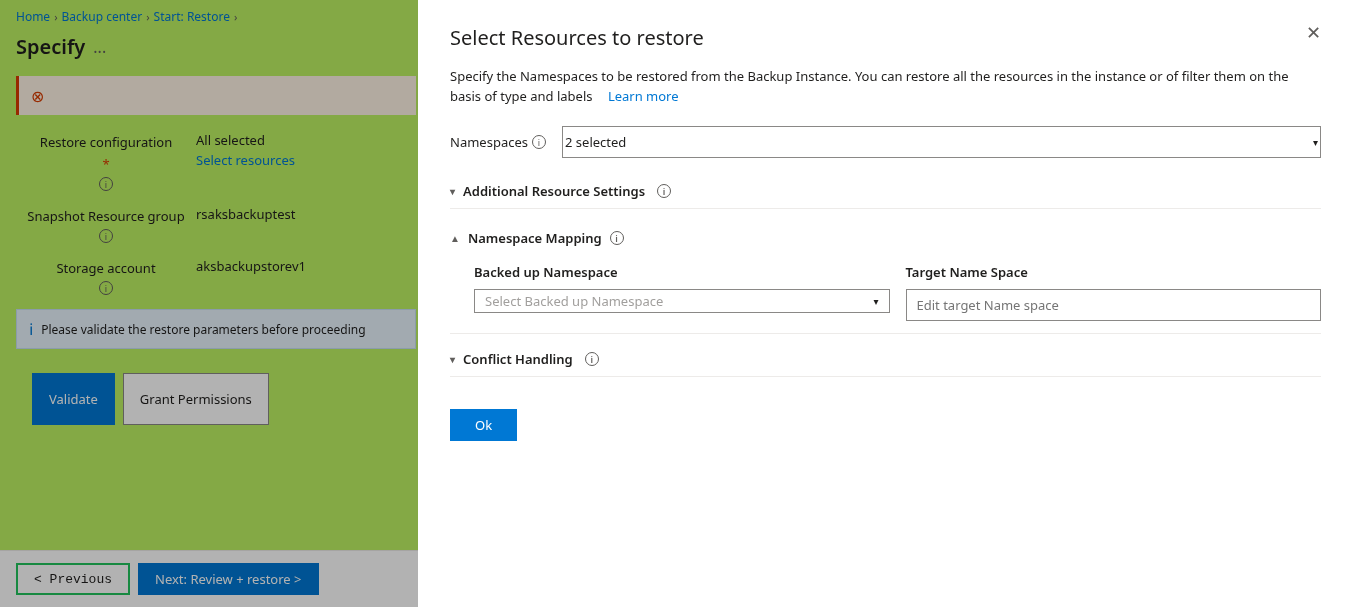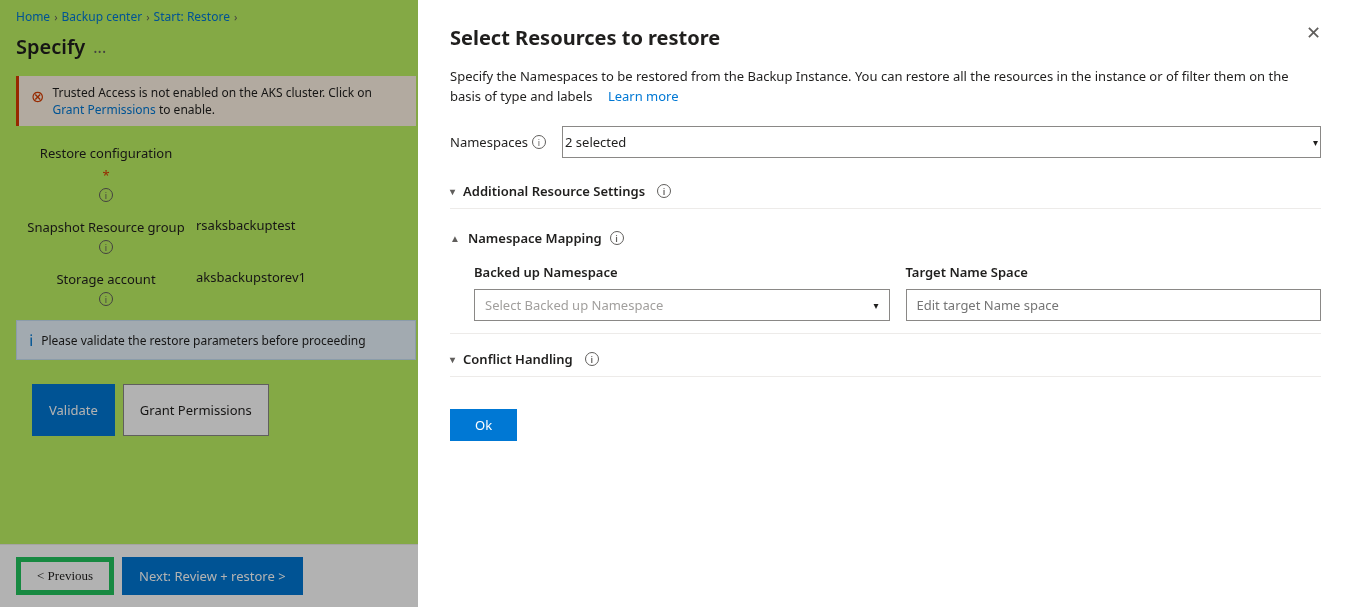--- a/index.html
+++ b/index.html
@@ -184,25 +184,25 @@
     .footer-nav {
       display: flex;
       gap: 8px;
       padding: 12px 16px;
       border-top: 1px solid #edebe9;
       background: #fff;
     }
     .btn-prev {
       background: #fff;
       color: #201f1e;
-      border: 5px solid #22c55e;
+      border: 2px solid #22c55e;
       padding: 6px 16px;
       font-size: 13px;
       cursor: pointer;
-      font-family: Liberation Serif, serif;
+      font-family: Liberation Mono, monospace;
     }
     .btn-next {
       background: #0078d4;
       color: #fff;
       border: 1px solid #0078d4;
       padding: 6px 16px;
       font-size: 13px;
       cursor: pointer;
       font-family: inherit;
     }
@@ -231,21 +231,21 @@
     }
 
     .modal-header {
       display: flex;
       justify-content: space-between;
       align-items: flex-start;
       margin-bottom: 16px;
     }
     .modal-title {
       font-size: 20px;
-      font-weight: 700;
+      font-weight: 400;
       color: #201f1e;
     }
     .modal-close {
       background: none;
       border: none;
       cursor: pointer;
       font-size: 18px;
       color: #605e5c;
       padding: 0;
       line-height: 1;
@@ -349,21 +349,21 @@
       color: #201f1e;
       margin-bottom: 8px;
     }
     .mapping-input {
       width: 100%;
       border: 1px solid #8a8886;
       padding: 5px 10px;
       font-size: 13px;
       font-family: inherit;
       color: #201f1e;
-      height: 32px;
+      height: 24px;
       display: flex;
       justify-content: space-between;
       align-items: center;
       background: #fff;
       cursor: pointer;
     }
     .mapping-text-input {
       width: 100%;
       border: 1px solid #8a8886;
       padding: 5px 10px;
@@ -406,32 +406,31 @@
 
     <div class="page-title-row">
       <span class="page-title">Specify</span>
       <span class="page-title-more">...</span>
     </div>
 
     <div class="left-panel">
 
       <div class="warning-banner">
         <span class="warning-icon">⊗</span>
-        <div class="warning-text">
-          Trusted Access is not enabled on the AKS cluster. Click on
-          <a class="warning-link">Grant Permissions</a>
-          to enable.
-        </div>
       </div>
 
       <div class="form-row">
         <div class="form-label">
           <span>Restore configuration</span>
           <span class="required">*</span>
           <span class="info-icon">i</span>
+        </div>
+        <div>
+          <span class="form-value">All selected</span>
+          <a class="form-link">Select resources</a>
         </div>
       </div>
 
       <div class="form-row">
         <div class="form-label">
           <span>Snapshot Resource group</span>
           <span class="info-icon">i</span>
         </div>
         <span class="form-value">rsaksbackuptest</span>
       </div>

